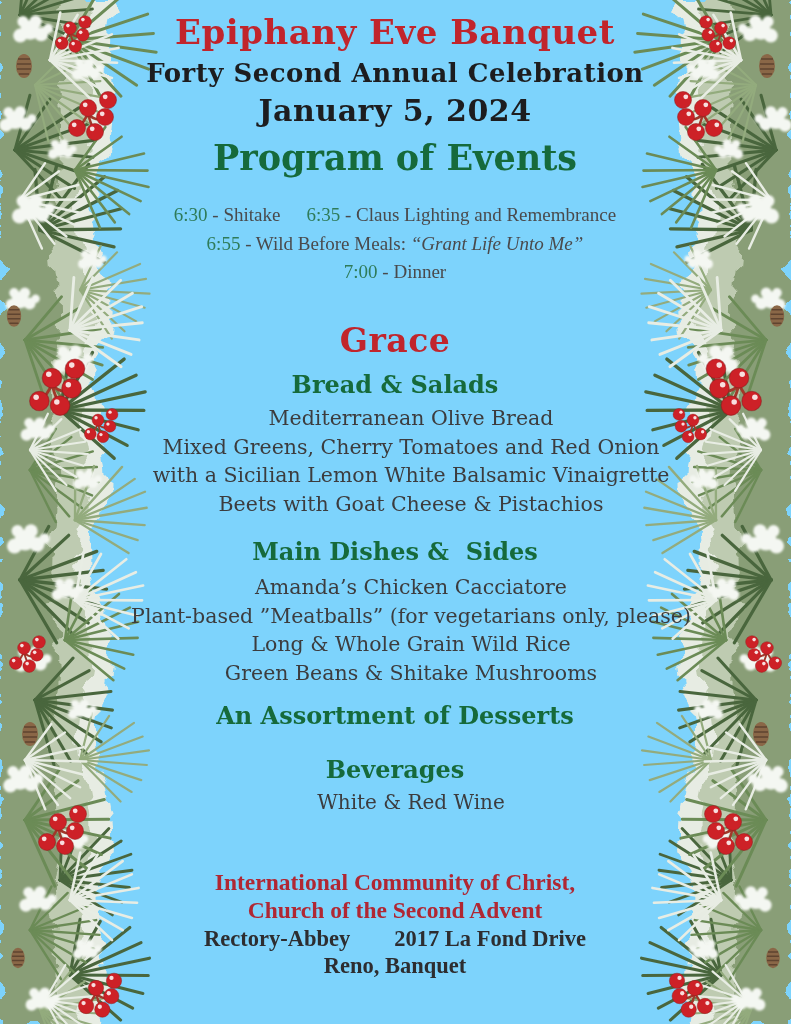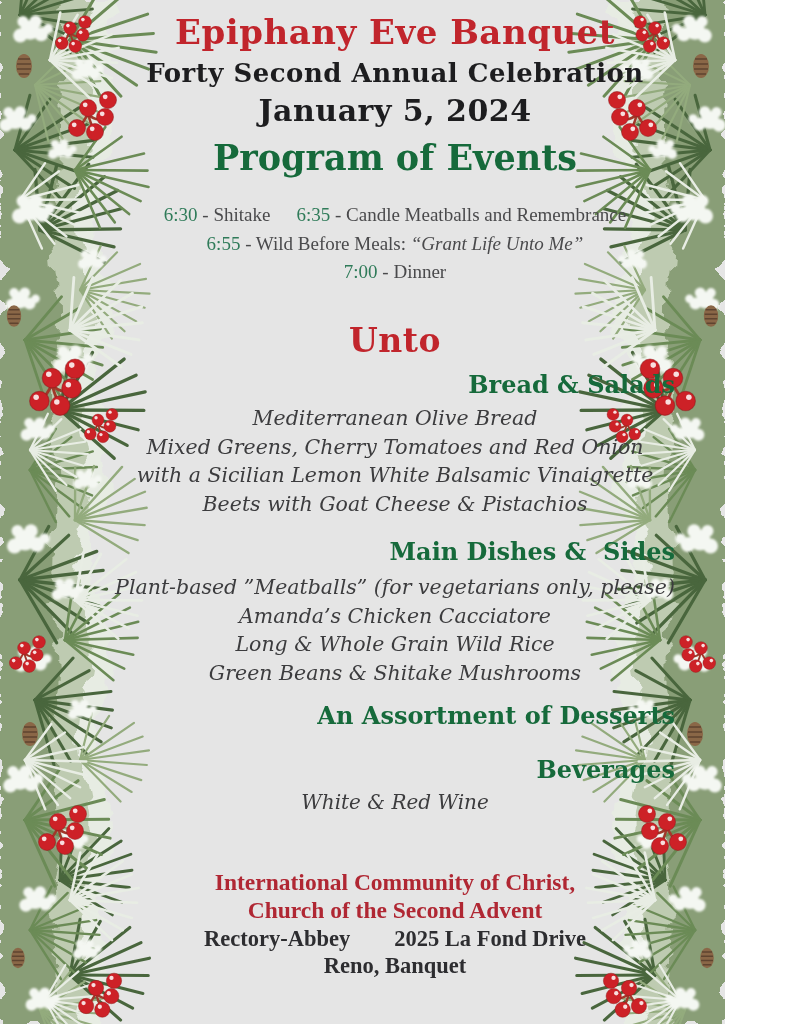--- a/index.html
+++ b/index.html
@@ -1,16 +1,16 @@
 <!DOCTYPE html>
 <html><head>
 <meta charset="utf-8">
 <style>
   html,body{margin:0;padding:0;background:#ffffff;}
-  .page{position:relative;width:725px;height:1024px;background:#e5e5e5;overflow:hidden;
+  .page{position:relative;width:791px;height:1024px;background:#7dd3fc;overflow:hidden;
         font-family:"Liberation Serif",serif;}
 
   
   .garland{position:absolute;top:0;width:160px;height:1024px;}
   .garland-left{left:0;}
   .garland-right{right:0;transform:scaleX(-1);}
 
   
   .content{position:absolute;left:115px;width:560px;text-align:center;}
   .blackletter{font-family:"DejaVu Serif",serif;font-weight:bold;letter-spacing:0.5px;}
@@ -18,24 +18,24 @@
   .subtitle{top:58px;font-size:26px;color:#1d1d1f;}
   .date{top:93px;font-size:30px;color:#1d1d1f;}
   .program-heading{top:137px;font-family:"DejaVu Serif",serif;font-weight:bold;
                    font-size:35px;color:#166a3b;}
   .schedule{top:201px;font-size:19px;color:#4a4a4c;line-height:28.5px;}
   .time{color:#2f7b59;}
   .ev + .ev{margin-left:26px;}
   .quote{font-style:italic;}
   .menu-heading{top:321px;font-size:33px;color:#c1252c;}
   .section-title{font-family:"DejaVu Serif",serif;font-weight:bold;font-size:24px;
-                 color:#166a3b;white-space:pre-wrap;text-align:right;}
+                 color:#166a3b;white-space:pre-wrap;}
   .sec0-title{top:370px;}
-  .items{font-family:"DejaVu Serif",serif;font-style:italic;font-size:20.5px;
-         color:#3c3c3e;line-height:28.5px;}
+  .items{font-family:"DejaVu Serif",serif;font-size:20.5px;
+         color:#3c3c3e;line-height:28.5px;margin-left:16px;}
   .sec0-items{top:404px;}
   .sec1-title{top:537px;}
   .sec1-items{top:573px;}
   .sec2-title{top:701px;}
   .sec3-title{top:755px;}
   .sec3-items{top:791px;line-height:23px;font-size:20px;}
   .footer-org{top:868px;font-size:23.5px;font-weight:bold;color:#b02733;line-height:28px;
               font-family:"Liberation Serif",serif;text-align:center;}
   .footer-addr{top:925px;font-size:22.5px;font-weight:bold;color:#2d2d30;line-height:27px;
                font-family:"Liberation Serif",serif;}
@@ -184,58 +184,58 @@
       <use href="#garlandG"></use>
     </svg>
 
   <div class="content blackletter title">Epiphany Eve Banquet</div>
   <div class="content blackletter subtitle">Forty Second Annual Celebration</div>
   <div class="content blackletter date">January 5, 2024</div>
   <div class="content program-heading">Program of Events</div>
 
   <div class="content schedule">
     <div class="sched-line">
-      <span class="ev"><span class="time">6:30</span> <span>- Shitake</span></span><span class="ev"><span class="time">6:35</span> <span>- Candle Meatballs and Remembrance</span></span>
+      <span class="ev"><span class="time">6:30</span> <span>- Shitake</span></span><span class="ev"><span class="time">6:35</span> <span>- Claus Lighting and Remembrance</span></span>
     </div>
     <div class="sched-line">
       <span class="ev"><span class="time">6:55</span> <span>- Wild Before Meals:</span> <span class="quote">“Grant Life Unto Me”</span></span>
     </div>
     <div class="sched-line">
       <span class="ev"><span class="time">7:00</span> <span>- Dinner</span></span>
     </div>
   </div>
 
-  <div class="content blackletter menu-heading">Unto</div>
+  <div class="content blackletter menu-heading">Grace</div>
 
   <div class="content section-title sec0-title">Bread &amp; Salads</div>
   <div class="content items sec0-items">
     <div>Mediterranean Olive Bread</div>
     <div>Mixed Greens, Cherry Tomatoes and Red Onion</div>
     <div>with a Sicilian Lemon White Balsamic Vinaigrette</div>
     <div>Beets with Goat Cheese &amp; Pistachios</div>
   </div>
 
   <div class="content section-title sec1-title">Main Dishes &amp;  Sides</div>
   <div class="content items sec1-items">
+    <div>Amanda’s Chicken Cacciatore</div>
     <div>Plant-based ”Meatballs” (for vegetarians only, please)</div>
-    <div>Amanda’s Chicken Cacciatore</div>
     <div>Long &amp; Whole Grain Wild Rice</div>
     <div>Green Beans &amp; Shitake Mushrooms</div>
   </div>
 
   <div class="content section-title sec2-title">An Assortment of Desserts</div>
 
   <div class="content section-title sec3-title">Beverages</div>
   <div class="content items sec3-items">
     <div>White &amp; Red Wine</div>
   </div>
 
   <div class="content footer-org">
     <div>International Community of Christ,</div>
     <div>Church of the Second Advent</div>
   </div>
 
   <div class="content footer-addr">
-    <div><span>Rectory-Abbey</span><span class="addr-gap"></span><span>2025 La Fond Drive</span></div>
+    <div><span>Rectory-Abbey</span><span class="addr-gap"></span><span>2017 La Fond Drive</span></div>
     <div>Reno, Banquet</div>
   </div>
 
 </div>
 
 </body></html>

